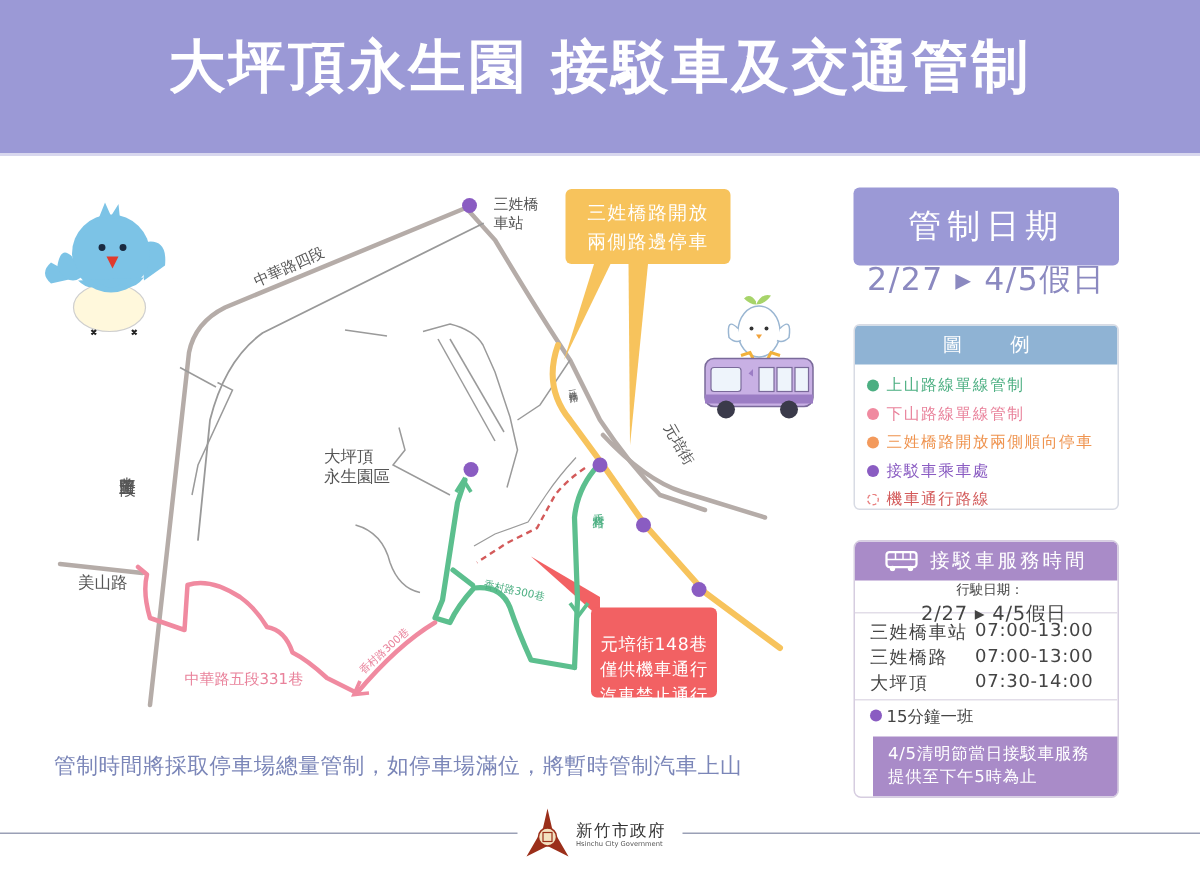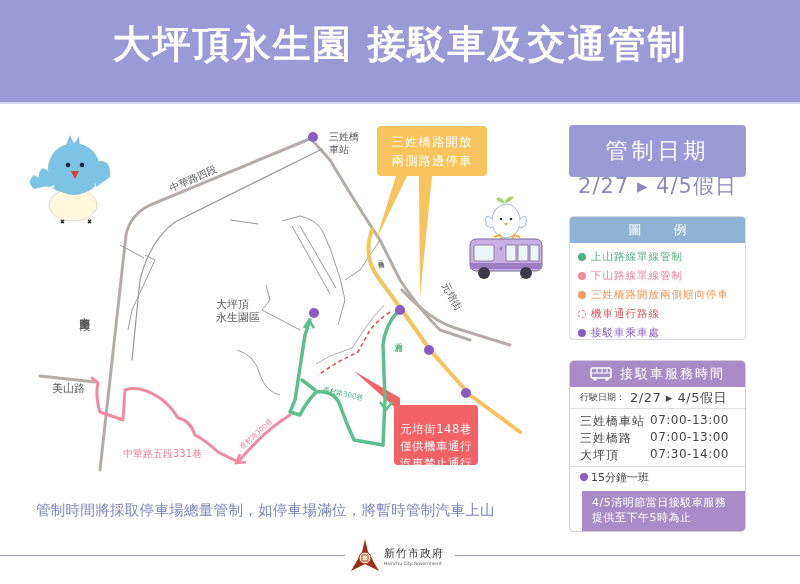--- a/index.html
+++ b/index.html
@@ -63,21 +63,21 @@
     position: absolute; left: 569px; top: 360px; width: 177px; height: 172px;
     border: 1px solid #d6cde0; border-radius: 5px; background: #fff; overflow: hidden;
   }
   .service-header {
     height: 26px; background: #a98bc8; color: #fff; font-size: 13px;
     display: flex; align-items: center; justify-content: center; letter-spacing: 2px;
   }
   .bus-icon { width: 22px; height: 14px; margin-right: 8px; }
   .service-dates {
     height: 22px; display: flex; align-items: center; padding-left: 10px;
-    border-bottom: 1px solid #e2dde8; color: #444;
+    border-bottom: 1px solid #e2dde8; color: #444; flex-direction: column;
   }
   .service-dates .lbl { font-size: 9px; margin-right: 5px; }
   .service-dates .val { font-size: 13px; letter-spacing: 0.5px; }
   .schedule { padding: 4px 0 2px 10px; border-bottom: 1px solid #e2dde8; }
   .schedule-row { display: flex; font-size: 12px; height: 17px; align-items: flex-start; color: #444; }
   .schedule-row .stop { width: 70px; letter-spacing: 1px; }
   .schedule-row .time { letter-spacing: 0.5px; }
   .frequency { height: 20px; display: flex; align-items: center; padding-left: 10px; font-size: 11px; color: #444; }
   .frequency .dot { width: 8px; height: 8px; border-radius: 50%; background: #8a5cc2; margin-right: 3px; }
   .service-note {
@@ -232,26 +232,26 @@
     </div>
     <div class="legend-item">
       <span class="legend-dot" style="background:#f08aa0;"></span>
       <span style="color:#e9829b;">下山路線單線管制</span>
     </div>
     <div class="legend-item">
       <span class="legend-dot" style="background:#f39a5c;"></span>
       <span style="color:#ef9450;">三姓橋路開放兩側順向停車</span>
     </div>
     <div class="legend-item">
+      <span class="legend-dot" style="background:#8a5cc2;"></span>
+      <span style="color:#8a5cc2;">接駁車乘車處</span>
+    </div>
+    <div class="legend-item">
       <span class="legend-dot dashed"></span>
       <span style="color:#d35a5a;">機車通行路線</span>
-    </div>
-    <div class="legend-item">
-      <span class="legend-dot" style="background:#8a5cc2;"></span>
-      <span style="color:#8a5cc2;">接駁車乘車處</span>
     </div>
   </div>
 </div>
 
 <div class="service">
   <div class="service-header">
     <svg class="bus-icon" viewBox="0 0 22 14">
       <rect x="1" y="1" width="20" height="10" rx="2" fill="none" stroke="#fff" stroke-width="1.5"></rect>
       <line x1="1" y1="6" x2="21" y2="6" stroke="#fff" stroke-width="1"></line>
       <line x1="7" y1="1" x2="7" y2="6" stroke="#fff" stroke-width="1"></line>

